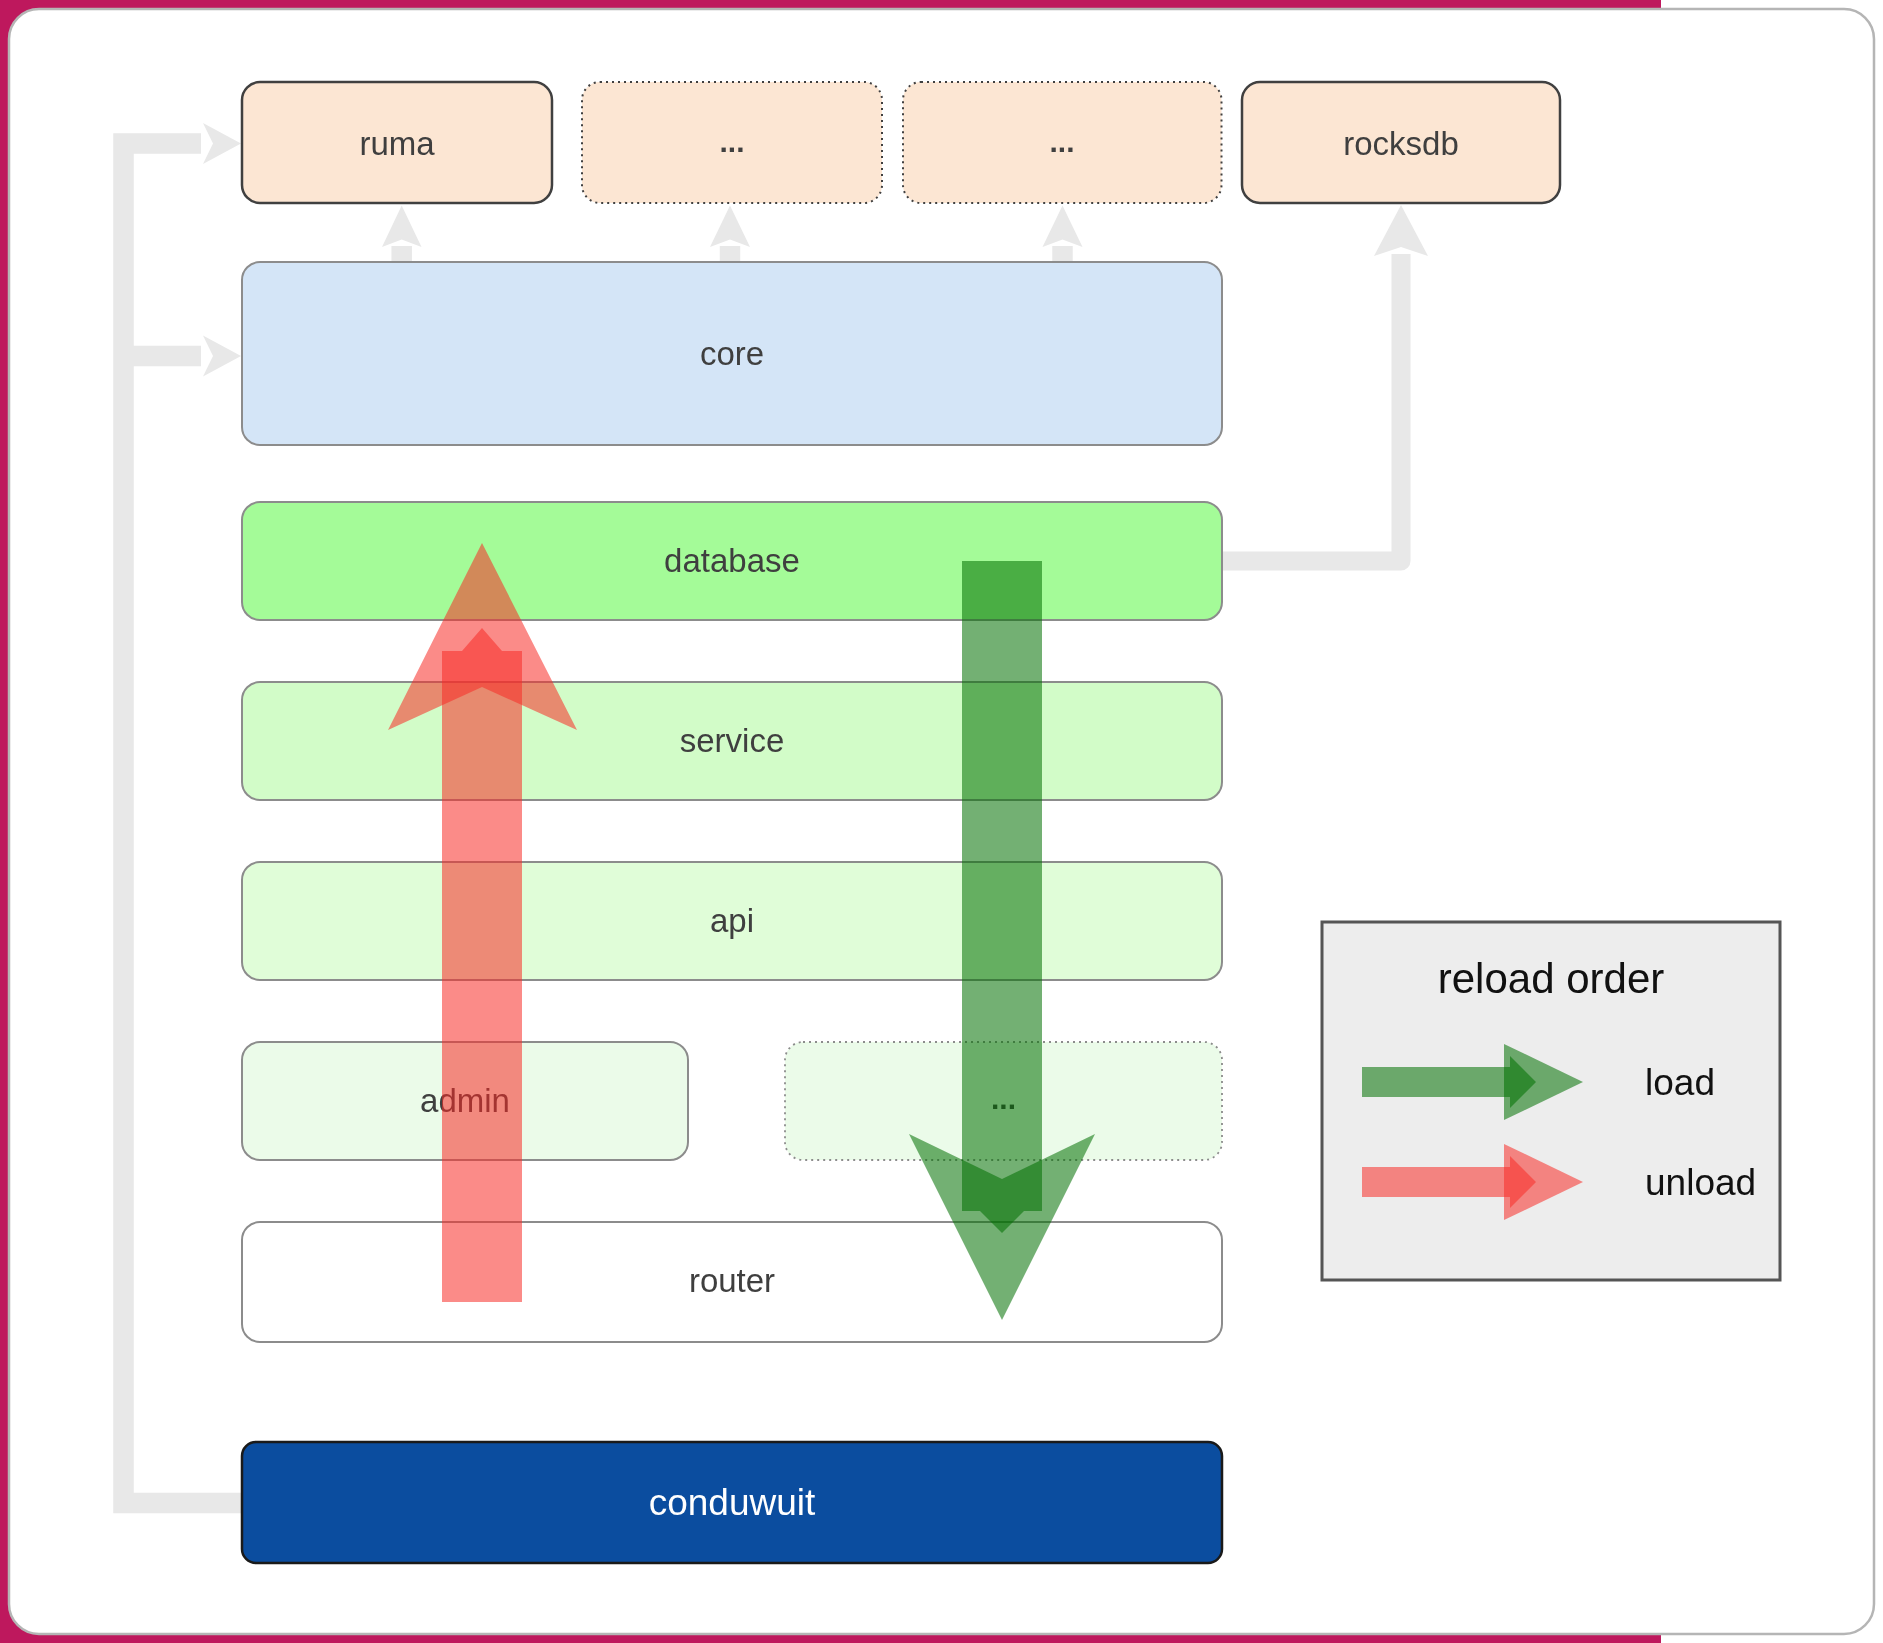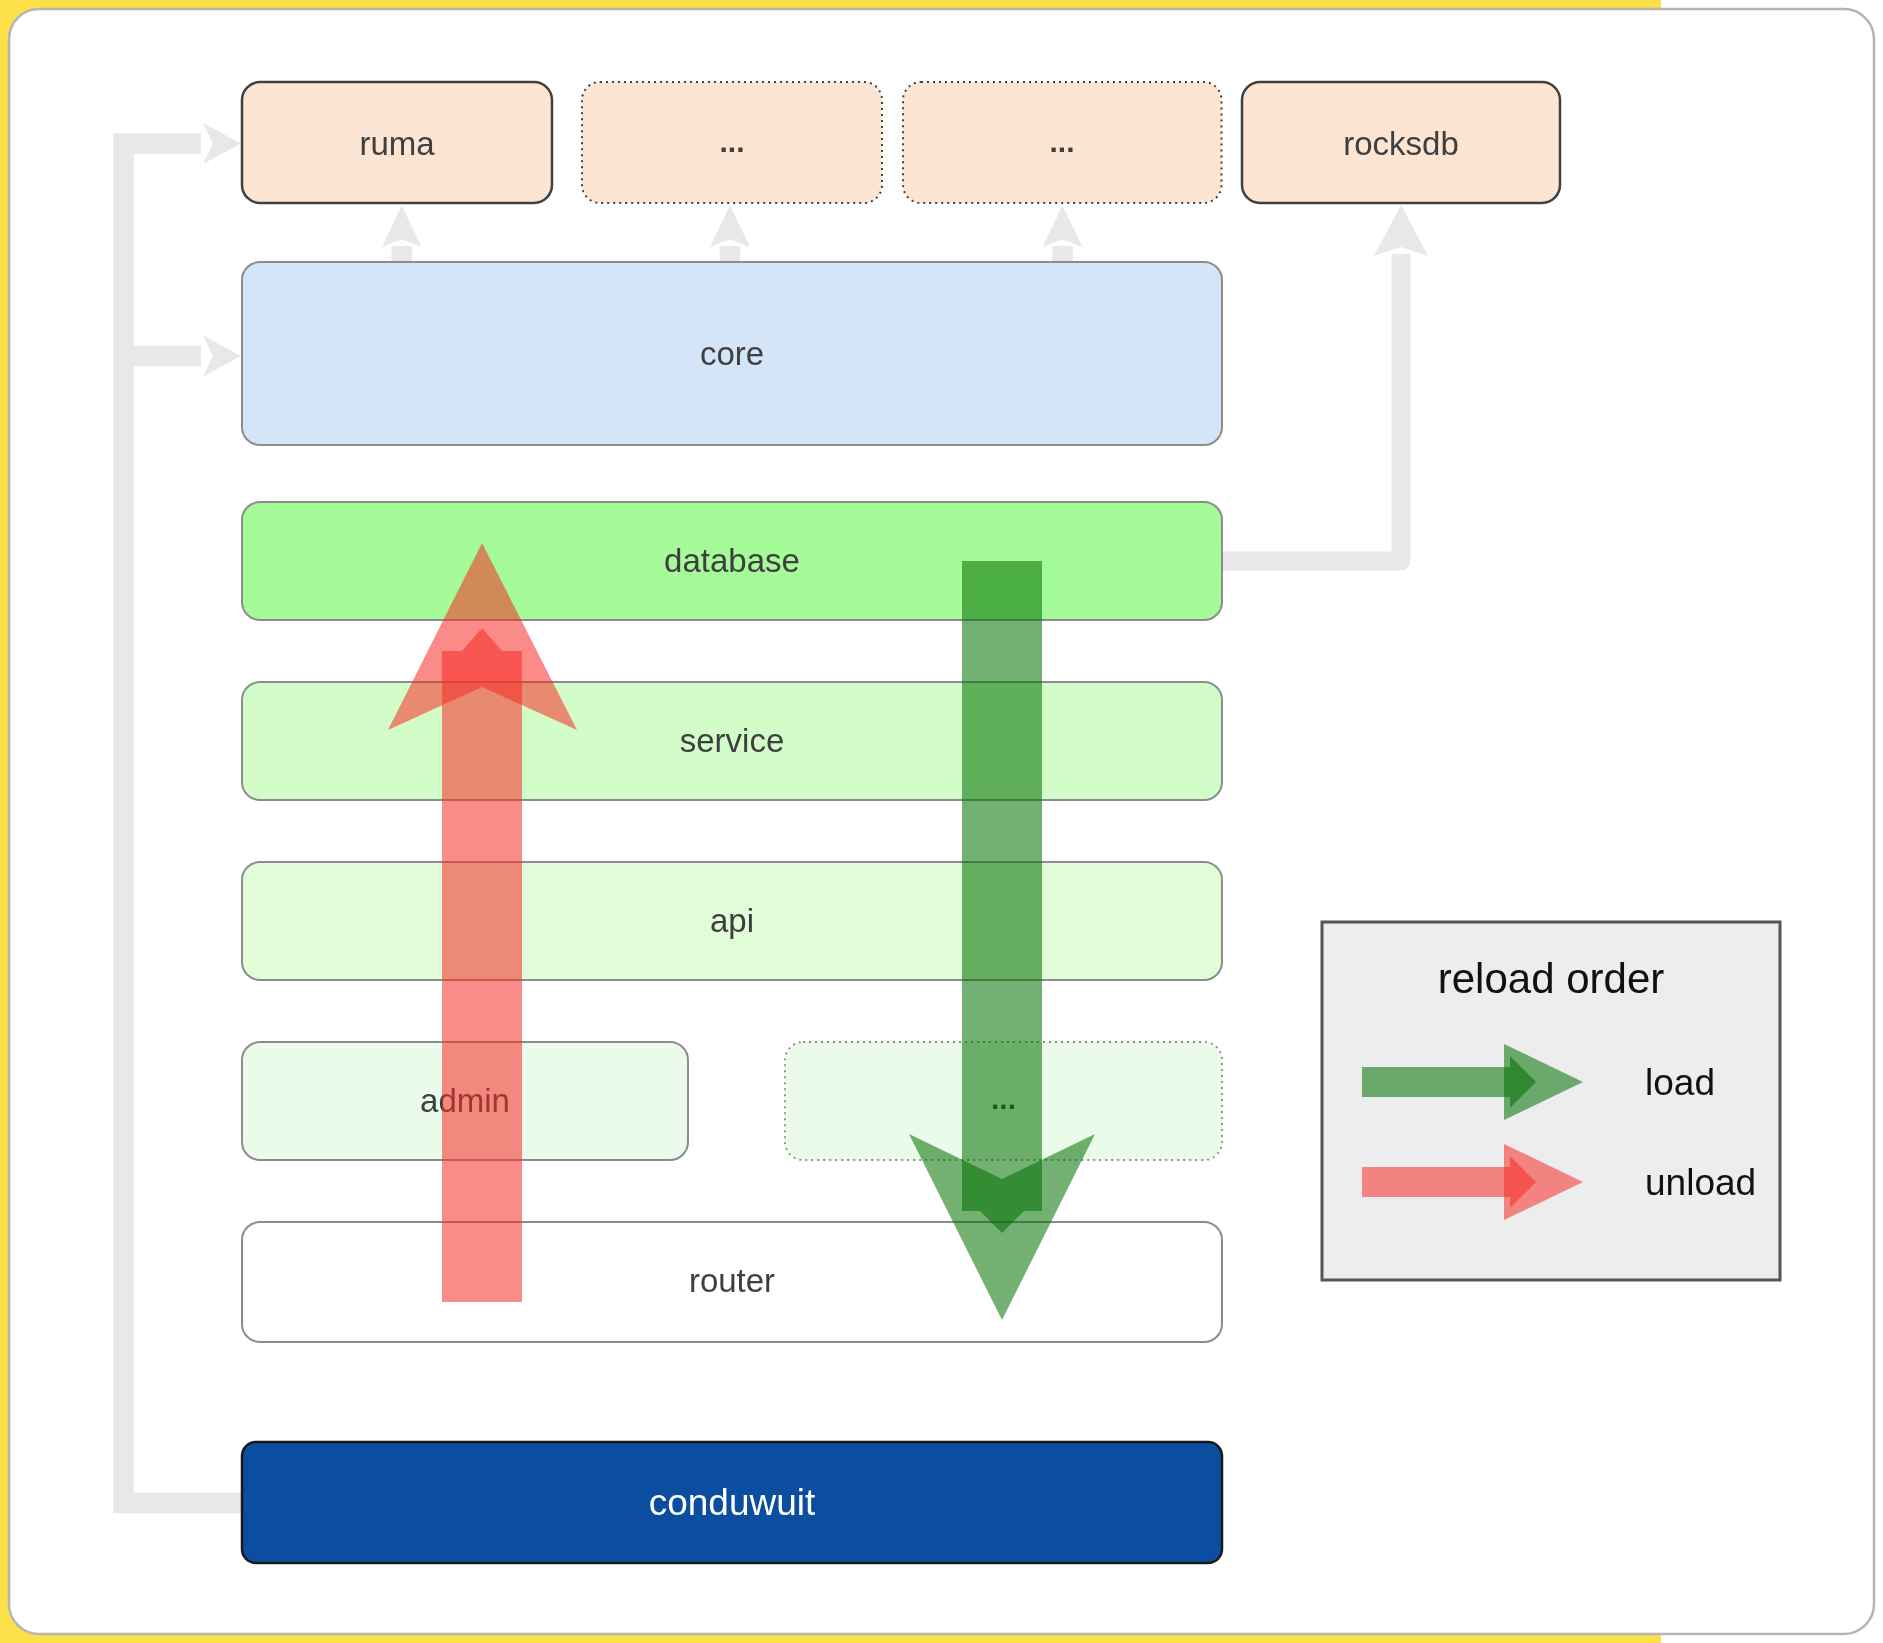--- a/index.html
+++ b/index.html
@@ -1,16 +1,16 @@
 <!DOCTYPE html>
 <html style="--peach_fill: #fce6d3; --blue_fill: #d4e5f7; --db_fill: #a4fb98; --service_fill: #d2fcc8; --api_fill: #e0fdd8; --faint_green_fill: #ebfbe9; --router_fill: #ffffff; --conduwuit_fill: #0b4d9f; --dark_border: #404040; --gray_border: #8c8c8c; --connector_gray: #e8e8e8; --load_green: #007000; --unload_red: #f82c27; --legend_fill: #ededed; --legend_border: #555555; --label_color: #3f3f3f; --conduwuit_label_color: #ffffff; --legend_text: #111111; --frame_border: #b5b5b5;"><head>
 <meta charset="utf-8">
 <style>
   html,body{margin:0;padding:0;background:#ffffff;}
-  .stage{position:relative;width:1661px;height:1643px;background:#fde047;
+  .stage{position:relative;width:1661px;height:1643px;background:#be185d;
          font-family:"Liberation Sans",sans-serif;}
   svg{display:block;}
   .frame{fill:#ffffff;stroke:var(--frame_border);stroke-width:2.5;}
   .connector{fill:none;stroke:var(--connector_gray);stroke-width:20.5;}
   .connector-round{fill:none;stroke:var(--connector_gray);stroke-width:19;stroke-linejoin:round;}
   .gray-head{fill:var(--connector_gray);stroke:none;}
   .box{stroke-width:2;}
   .fill-peach{fill:var(--peach_fill);}
   .fill-blue{fill:var(--blue_fill);}
   .fill-db{fill:var(--db_fill);}

